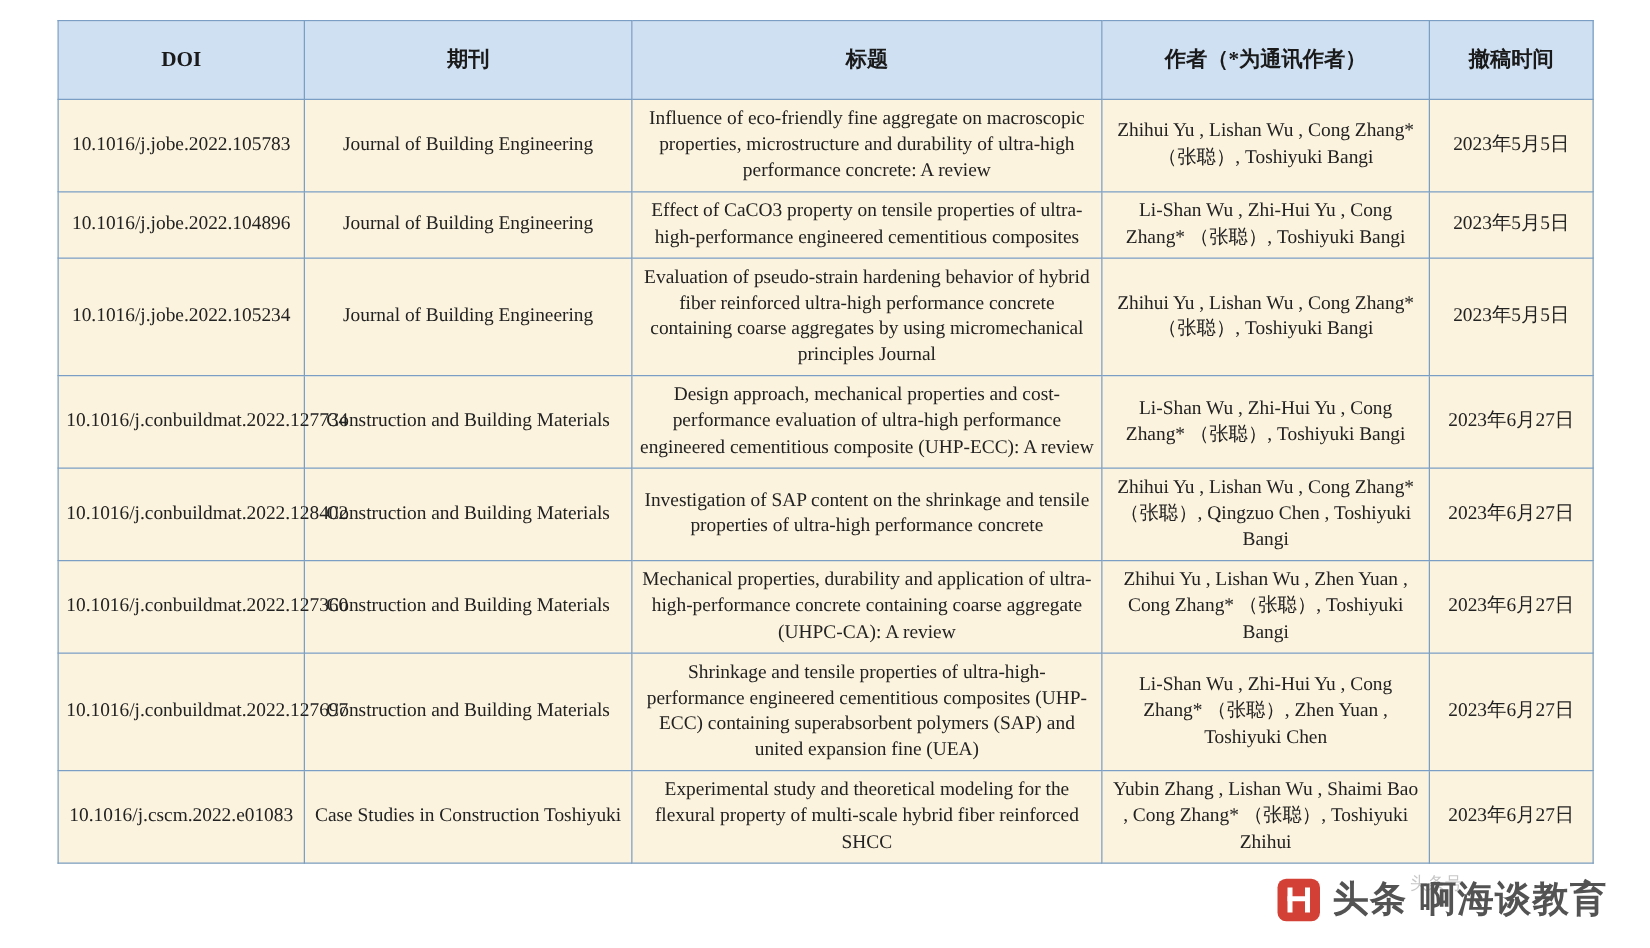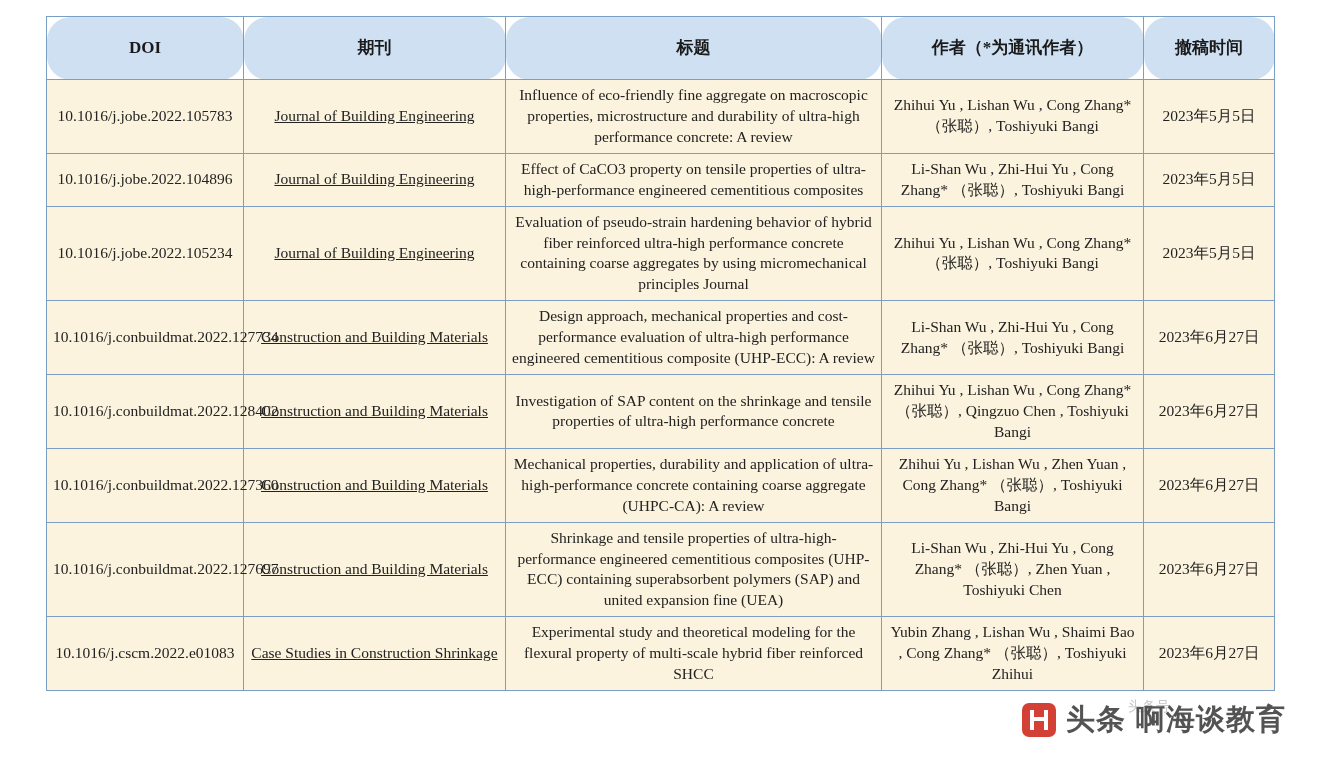--- a/index.html
+++ b/index.html
@@ -53,34 +53,33 @@
     padding: 5px 6px;
     line-height: 1.35;
     color: #222222;
   }
   table.doc-table thead th {
     background: #cfe0f3;
     font-weight: bold;
     font-size: 17px;
     height: 52px;
     color: #1a1a1a;
-    border-radius: 24px;
   }
   table.doc-table tbody td {
     background: #fcf3de;
     font-size: 15.5px;
   }
   col.c-doi { width: 197px; }
   col.c-journal { width: 262px; }
   col.c-title { width: 376px; }
   col.c-authors { width: 262px; }
   col.c-date { width: 131px; }
 
   td.cell-doi { font-size: 15px; }
-  td.cell-journal { font-size: 15.5px; text-decoration: underline; }
+  td.cell-journal { font-size: 15.5px; }
   td.cell-title { font-size: 15px; }
   td.cell-authors { font-size: 15px; }
   td.cell-date { font-size: 15px; white-space: nowrap; }
 
   .watermark {
     position: absolute;
     right: 34px;
     bottom: 18px;
     display: flex;
     align-items: center;
@@ -202,21 +201,21 @@
         </tr>
         <tr>
           <td class="cell-doi">10.1016/j.conbuildmat.2022.127697</td>
           <td class="cell-journal">Construction and Building Materials</td>
           <td class="cell-title">Shrinkage and tensile properties of ultra-high-performance engineered cementitious composites (UHP-ECC) containing superabsorbent polymers (SAP) and united expansion fine (UEA)</td>
           <td class="cell-authors">Li-Shan Wu , Zhi-Hui Yu , Cong Zhang* （张聪）, Zhen Yuan , Toshiyuki Chen</td>
           <td class="cell-date">2023年6月27日</td>
         </tr>
         <tr>
           <td class="cell-doi">10.1016/j.cscm.2022.e01083</td>
-          <td class="cell-journal">Case Studies in Construction Shrinkage</td>
+          <td class="cell-journal">Case Studies in Construction Toshiyuki</td>
           <td class="cell-title">Experimental study and theoretical modeling for the flexural property of multi-scale hybrid fiber reinforced SHCC</td>
           <td class="cell-authors">Yubin Zhang , Lishan Wu , Shaimi Bao , Cong Zhang* （张聪）, Toshiyuki Zhihui</td>
           <td class="cell-date">2023年6月27日</td>
         </tr>
       </tbody>
     </table>
   </div>
 
   <div class="wm-faint">头条号</div>
 

